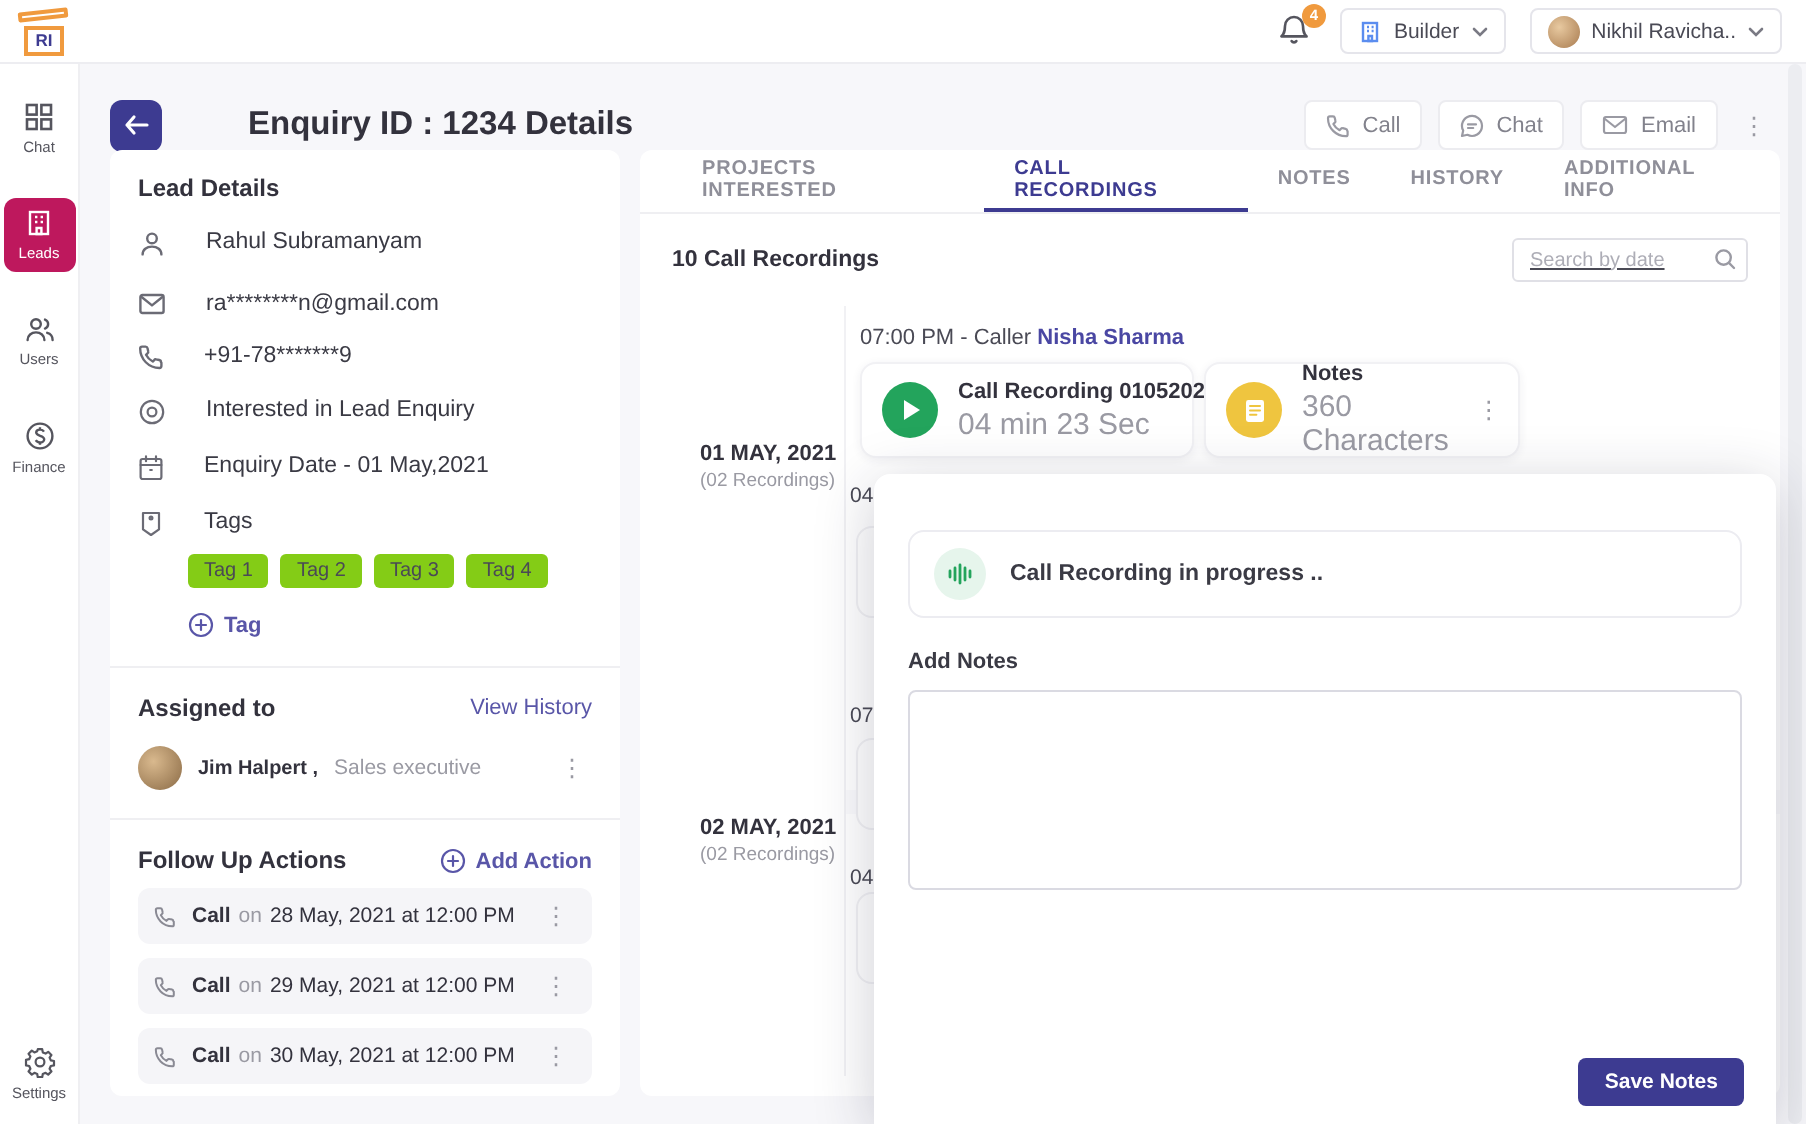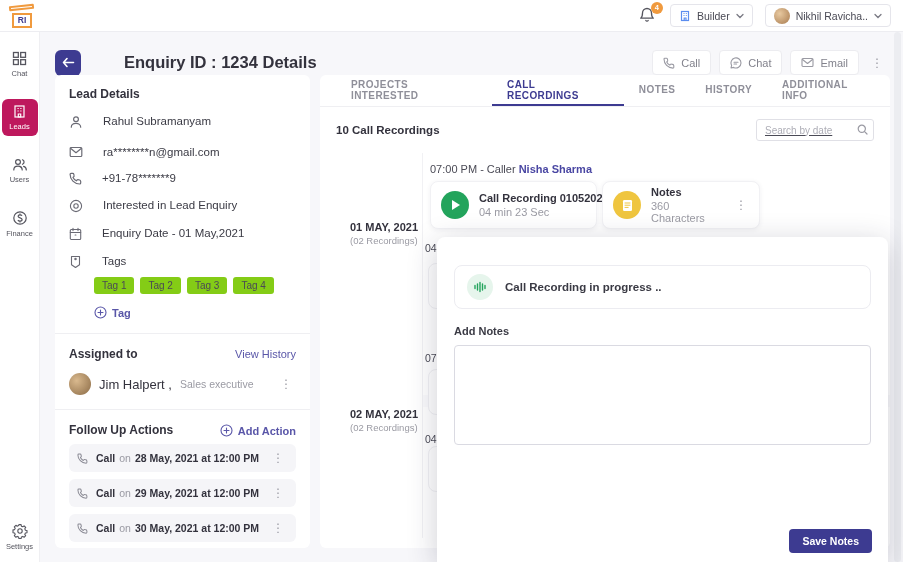--- a/index.html
+++ b/index.html
@@ -49,29 +49,29 @@
   .field-val{font-size:11.5px;color:#3A3A44;}
   .tags-row{display:flex;gap:6px;margin:8px 0 0 25px;}
   .tag-chip{background:#84cc16;border-radius:3px;padding:3px 8px;font-size:10px;color:#4A4A55;cursor:pointer;}
   .add-link{display:flex;align-items:flex-end;gap:5px;font-size:11px;font-weight:bold;color:#5956A8;cursor:pointer;}
   .add-tag{margin:12px 0 0 25px;}
   .panel-div{height:1px;background:#EFEFF2;margin:14px -14px 0;}
   .assigned-head{display:flex;align-items:center;justify-content:space-between;margin-top:13px;}
   .link{font-size:11px;color:#5956A8;cursor:pointer;}
   .assignee-row{display:flex;align-items:center;gap:8px;margin-top:12px;}
   .avatar-md{width:22px;height:22px;border-radius:50%;background:radial-gradient(circle at 35% 35%,#d9b98e,#8a6a45);}
-  .assignee-name{font-size:13px;font-weight:normal;color:#33323D;}
+  .assignee-name{font-size:10px;font-weight:bold;color:#33323D;}
   .assignee-role{font-size:10.5px;color:#9A9AA3;}
   .fu-head{display:flex;align-items:center;justify-content:space-between;margin-top:13px;}
   .fu-item{display:flex;align-items:center;gap:8px;background:#F5F5F8;border-radius:6px;height:28px;padding:0 8px;margin-top:7px;cursor:pointer;}
   .fu-item svg{stroke:#8A8A94;flex:0 0 auto;}
   .fu-text{font-size:10.5px;display:flex;gap:4px;align-items:baseline;}
   .fu-act{font-weight:bold;color:#33323D;}
   .fu-on{color:#9A9AA3;}
-  .fu-when{font-weight:bold;color:#33323D;}
+  .fu-when{font-weight:normal;color:#33323D;}
   .fu-item .kebab{margin-left:auto;}
 
   
   .rec-panel{position:absolute;left:280px;top:43px;width:570px;height:473px;background:#fff;border-radius:6px;overflow:hidden;}
   .tabs{display:flex;align-items:stretch;height:32px;border-bottom:1px solid #EFEFF2;padding-left:16px;}
   .tab{display:flex;align-items:center;padding:0 15px;font-size:10px;font-weight:bold;letter-spacing:.4px;color:#8F8F99;cursor:pointer;border-bottom:2.5px solid transparent;}
   .tab.active{color:#3D3B91;border-bottom-color:#3D3B91;}
   .rec-toolbar{display:flex;align-items:center;justify-content:space-between;padding:12px 16px 0;}
   .rec-count{font-size:11.5px;font-weight:bold;color:#33323D;}
   .search-box{position:relative;}
@@ -83,21 +83,21 @@
   .tl-gap{position:absolute;left:103px;right:0;top:252px;height:12px;background:#FAFAFC;}
   .entry-time{position:absolute;left:110px;top:20px;font-size:11px;color:#4A4A55;}
   .entry-caller{color:#4A47A3;font-weight:bold;}
   .rec-card{position:absolute;top:38px;height:48px;background:#fff;border:1px solid #F1F1F4;box-shadow:0 1px 5px rgba(40,40,70,.07);border-radius:8px;display:flex;align-items:center;gap:10px;padding:0 8px 0 10px;}
   .card-1{left:110px;width:167px;}
   .card-2{left:282px;width:158px;}
   .play-circle{width:28px;height:28px;border-radius:50%;background:#23A45C;display:flex;align-items:center;justify-content:center;flex:0 0 auto;cursor:pointer;}
   .play-tri{width:0;height:0;border-left:8px solid #fff;border-top:5px solid transparent;border-bottom:5px solid transparent;margin-left:2px;}
   .note-circle{width:28px;height:28px;border-radius:50%;background:#EFC53F;display:flex;align-items:center;justify-content:center;flex:0 0 auto;}
   .card-title{font-size:11px;font-weight:bold;color:#33323D;white-space:nowrap;}
-  .card-sub{font-size:11px;color:#9A9AA3;margin-top:2px;}
+  .card-sub{font-size:15px;color:#9A9AA3;margin-top:2px;}
   .card-body{flex:1;}
   .tl-group{position:absolute;left:30px;}
   .g1{top:78px;}
   .g2{top:265px;}
   .tl-date{font-size:11px;font-weight:bold;color:#33323D;}
   .tl-count{font-size:9.5px;color:#9A9AA3;margin-top:2px;}
   .ptime{position:absolute;left:105px;font-size:10.5px;color:#4A4A55;white-space:nowrap;}
   .pt-0{top:99px;}
   .pt-1{top:209px;}
   .pt-2{top:290px;}

